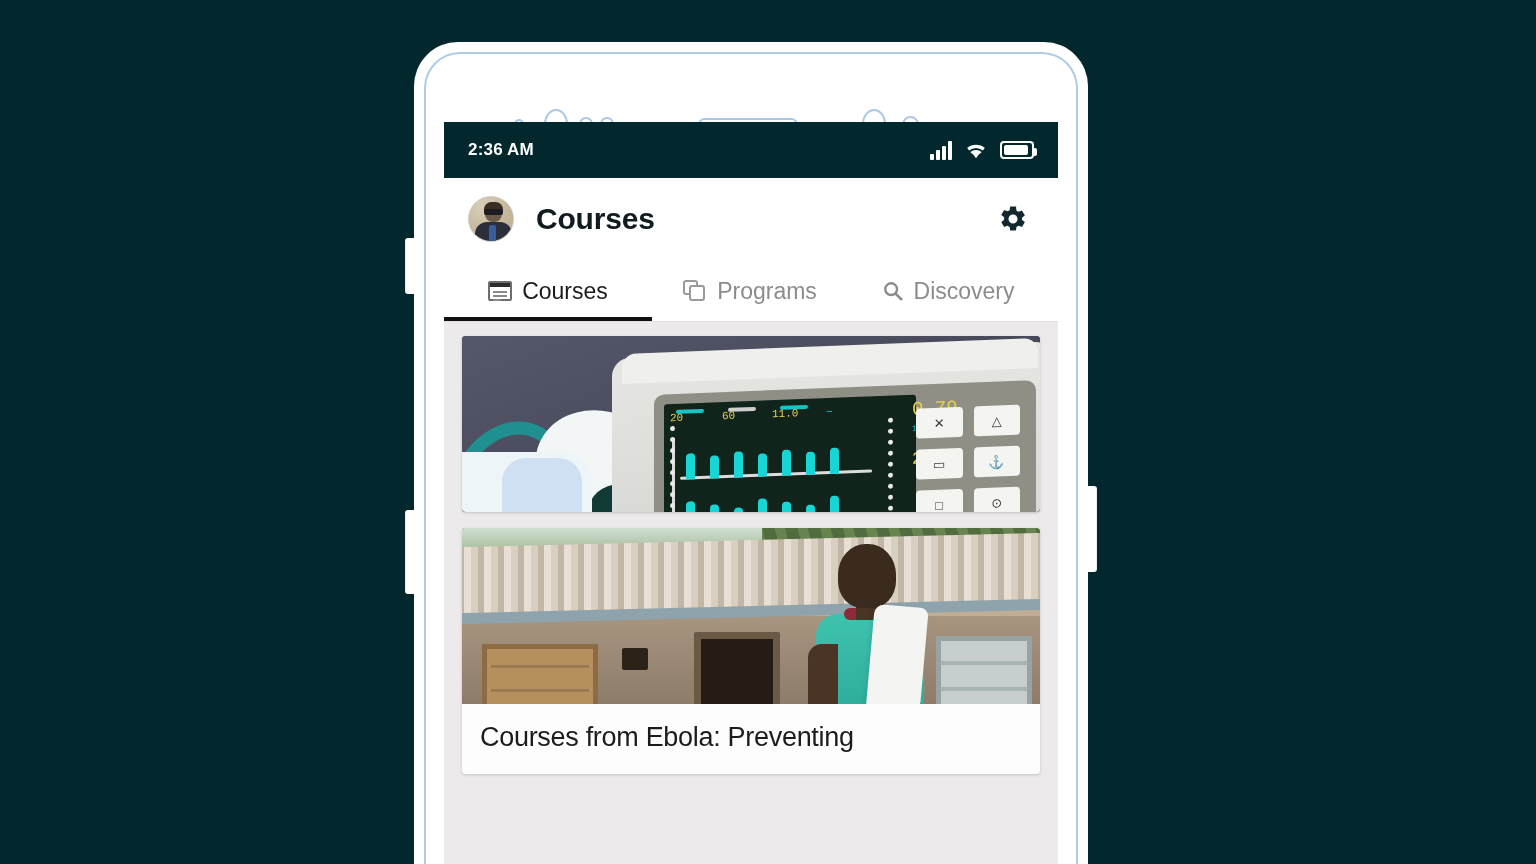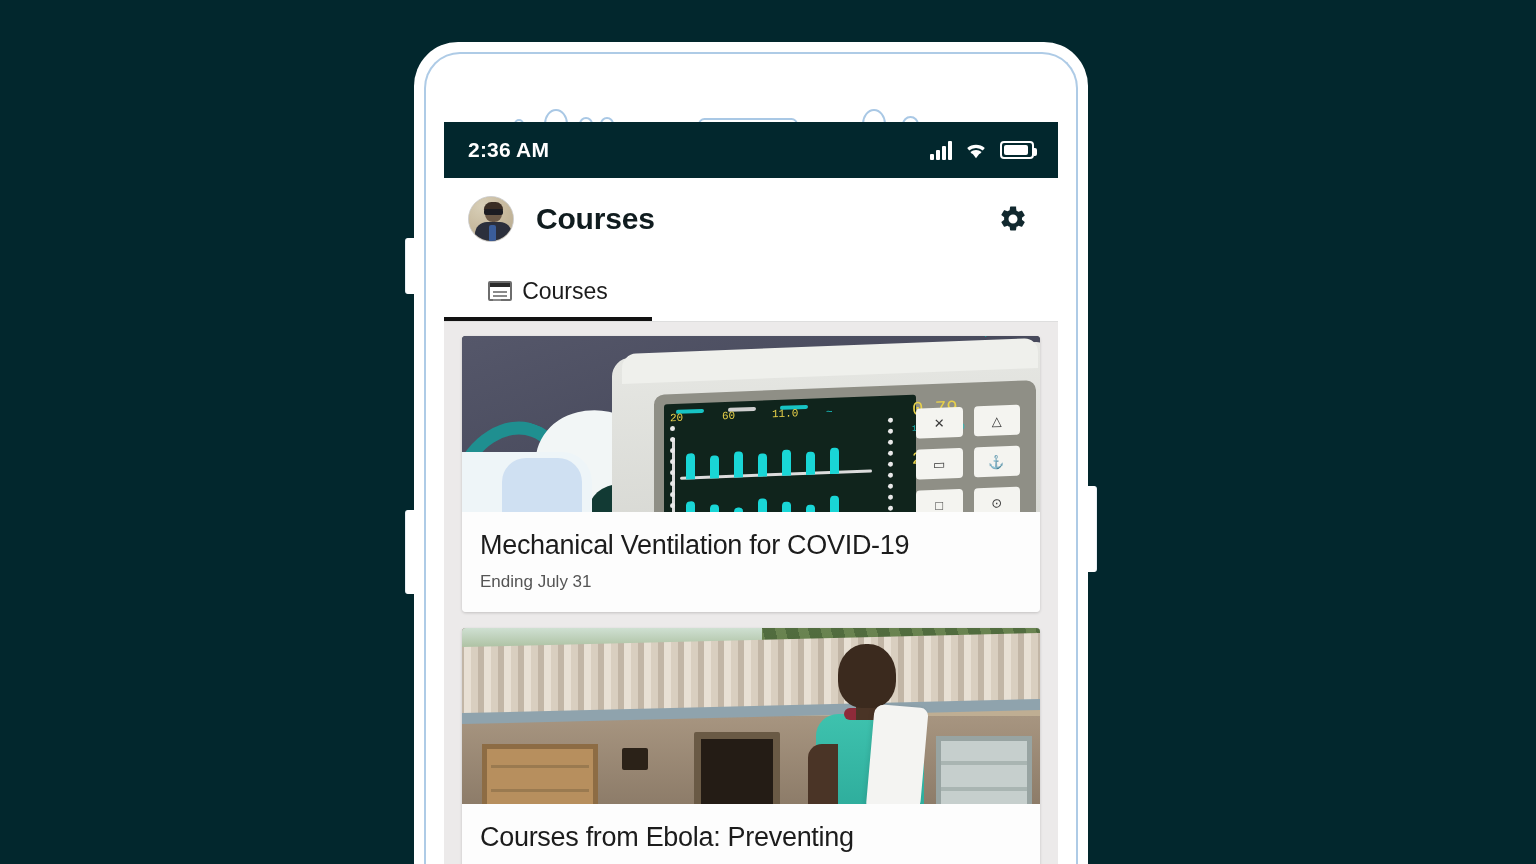--- a/index.html
+++ b/index.html
@@ -45,21 +45,21 @@
   .screen{
     position:absolute; left:30px; top:80px; width:614px; height:820px;
     background:#ffffff; overflow:hidden;
   }
 
   
   .statusbar{
     height:56px; background:#02272d; display:flex; align-items:center;
     padding:0 24px; justify-content:space-between;
   }
-  .clock{ color:#ffffff; font-size:21px; font-weight:bold; letter-spacing:.2px; }
+  .clock{ color:#ffffff; font-size:17px; font-weight:bold; letter-spacing:.2px; }
   .status-icons{ display:flex; align-items:center; gap:13px; }
   .sig{ display:flex; align-items:flex-end; gap:2px; height:19px; }
   .sig i{ display:block; width:4px; background:#fff; border-radius:1px; }
   .sig i:nth-child(1){ height:6px; }
   .sig i:nth-child(2){ height:10px; }
   .sig i:nth-child(3){ height:14px; }
   .sig i:nth-child(4){ height:19px; }
   .wifi-ic svg{ display:block; }
   .batt{ width:34px; height:18px; border:2px solid #fff; border-radius:4px; position:relative; }
   .batt::after{ content:""; position:absolute; right:-5px; top:5px; width:3px; height:8px; background:#fff; border-radius:0 2px 2px 0; }
@@ -257,20 +257,34 @@
       </div>
 
       <div class="tabs">
         <div class="tab tab-courses active">
           <div class="ic-list">
               <i></i>
               <i></i>
               <i></i>
             </div>
           <span class="tab-label">Courses</span>
+        </div>
+        <div class="tab tab-programs">
+          <div class="ic-copy">
+              <span></span>
+              <span></span>
+            </div>
+          <span class="tab-label">Programs</span>
+        </div>
+        <div class="tab tab-discovery">
+          <svg width="22" height="22" viewBox="0 0 24 24">
+            <circle cx="10" cy="10" r="6.4" fill="none" stroke="#8c8c8c" stroke-width="2.6"></circle>
+            <line x1="14.8" y1="14.8" x2="21" y2="21" stroke="#8c8c8c" stroke-width="2.8" stroke-linecap="round"></line>
+          </svg>
+          <span class="tab-label">Discovery</span>
         </div>
         <div class="tab-underline"></div>
       </div>
 
       <div class="content">
 
         <div class="card">
           <div class="card-hero">
             <div class="vent">
               <div class="gradbg"></div>
@@ -358,25 +372,20 @@
                 </div>
               </div>
 
               <div class="lowerfig">
                 <div class="lf-white"></div>
                 <div class="lf-blue"></div>
               </div>
             </div>
           </div>
 
-          <div class="card-body">
-
-            <div class="card-title">Mechanical Ventilation for COVID-19</div>
-            <div class="card-sub">Ending July 31</div>
-          </div>
         </div>
 
         <div class="card">
           <div class="card-hero">
             <div class="ebola">
               <div class="sky"></div>
               <div class="trees"></div>
               <div class="wall"></div>
               <div class="roof"></div>
               <div class="roof-edge"></div>

